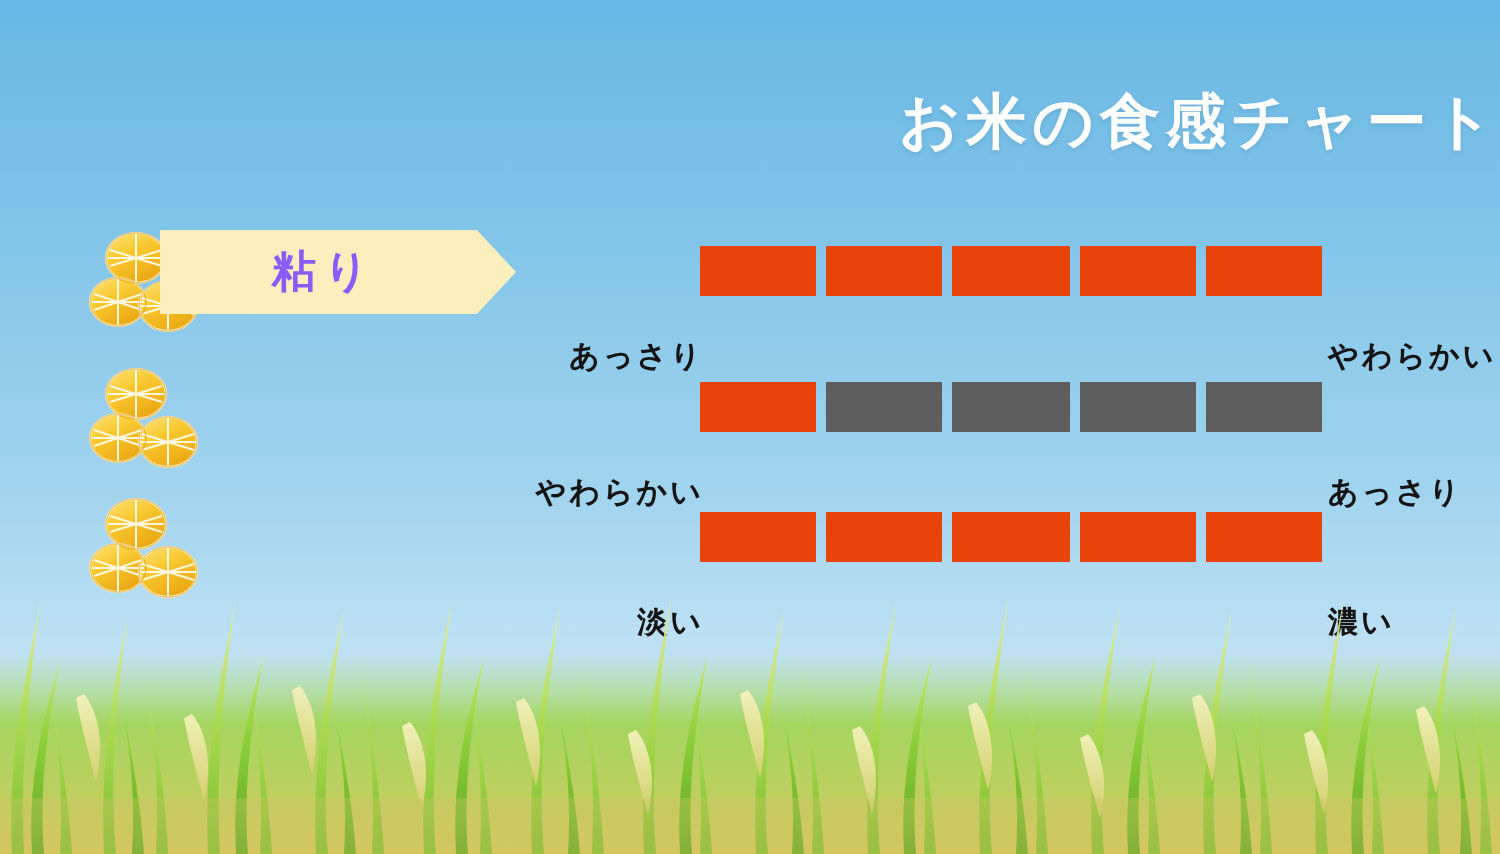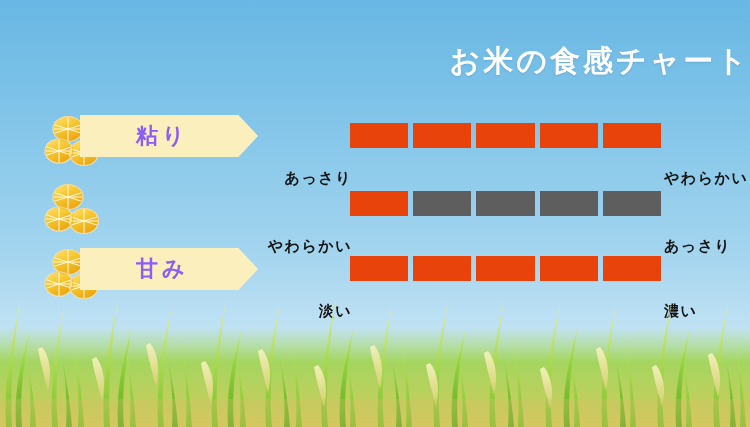--- a/index.html
+++ b/index.html
@@ -177,23 +177,20 @@
           <path d="M11 12 L37 20 M11 20 L37 12 M24 4 L24 28 M10 16 L38 16"></path>
           <path d="M3 34 L27 42 M3 42 L27 34 M15 26 L15 50 M2 38 L28 38"></path>
           <path d="M27 36 L53 44 M27 44 L53 36 M40 28 L40 52 M26 40 L54 40"></path>
         </g>
         <g stroke="#d99a0c" stroke-width="0.7" fill="none" opacity="0.55">
           <ellipse cx="24" cy="16" rx="15" ry="12.5"></ellipse>
           <ellipse cx="15" cy="38" rx="14" ry="12"></ellipse>
           <ellipse cx="40" cy="40" rx="14.5" ry="12.5"></ellipse>
         </g>
       </svg>
-    </div>
-    <div class="banner">
-      <span class="banner-label">甘み</span>
     </div>
     <div class="cap left">淡い</div>
     <div class="meter">
       <div class="seg on"></div>
       <div class="seg on"></div>
       <div class="seg on"></div>
       <div class="seg on"></div>
       <div class="seg on"></div>
     </div>
     <div class="cap right">濃い</div>

